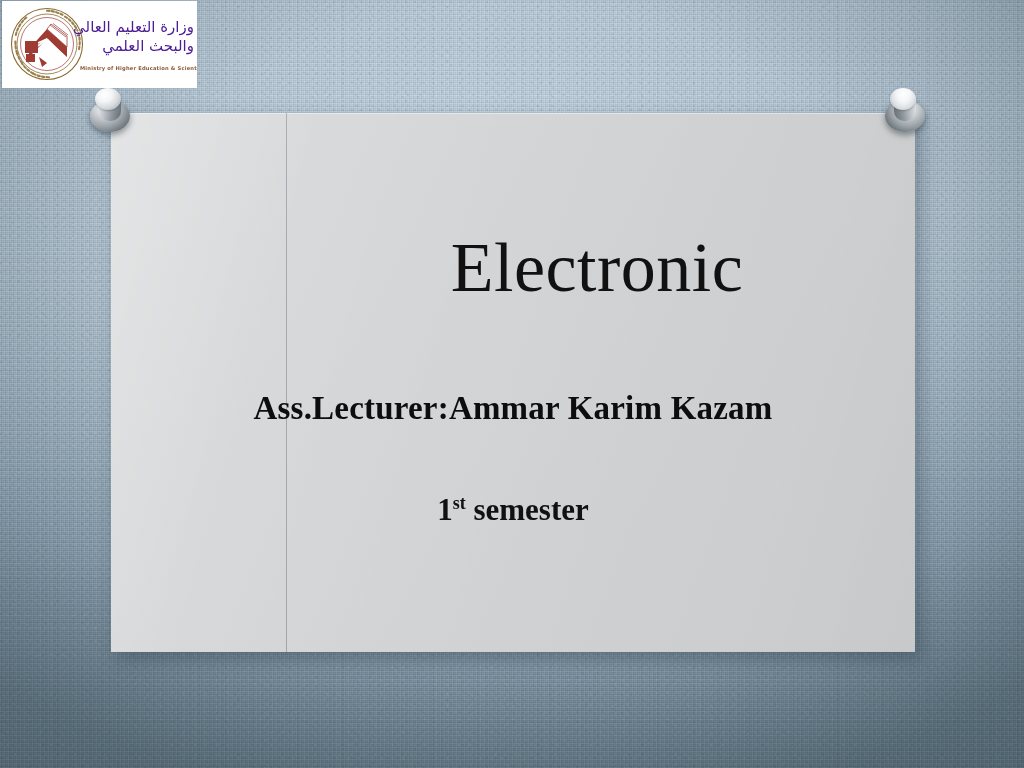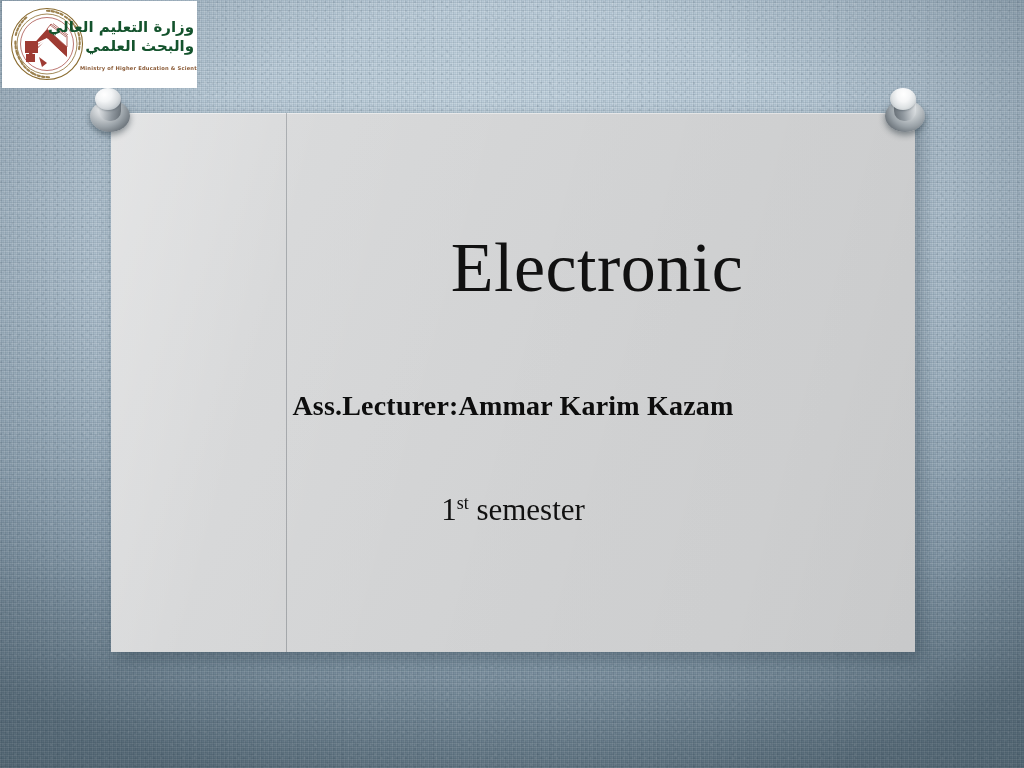--- a/index.html
+++ b/index.html
@@ -116,34 +116,34 @@
     letter-spacing: 0.5px;
     margin-top: 12px;
   }
   #lecturer-line {
     position: absolute;
     left: 40px;
     top: 277px;
     width: 724px;
     text-align: center;
     font-family: "Liberation Serif", serif;
-    font-size: 28px;
+    font-size: 33px;
     font-weight: 700;
     color: #0d0d0d;
     letter-spacing: 0.2px;
   }
   #semester-line {
     position: absolute;
     left: 40px;
     top: 379px;
     width: 724px;
     text-align: center;
     font-family: "Liberation Serif", serif;
     font-size: 31px;
-    font-weight: 400;
+    font-weight: 700;
     color: #111111;
   }
   #semester-line .sup {
     font-size: 0.58em;
     vertical-align: super;
     line-height: 0;
   }
 
   
   .pushpin {
@@ -212,22 +212,22 @@
   #logo-text-block {
     position: absolute;
     left: 84px; top: 17px;
     width: 108px;
     text-align: right;
     direction: rtl;
   }
   .logo-ar {
     font-family: "DejaVu Sans", sans-serif;
     font-size: 15px;
-    font-weight: 700;
-    color: #14532d;
+    font-weight: 400;
+    color: #4c1d95;
     line-height: 1.25;
     letter-spacing: 0.5px;
     white-space: nowrap;
     padding-left: 32px;
   }
   .logo-ar.line2 { letter-spacing: 1.5px; margin-left: 11px; }
   #logo-en {
     position: absolute;
     left: 78px;
     top: 64px;

